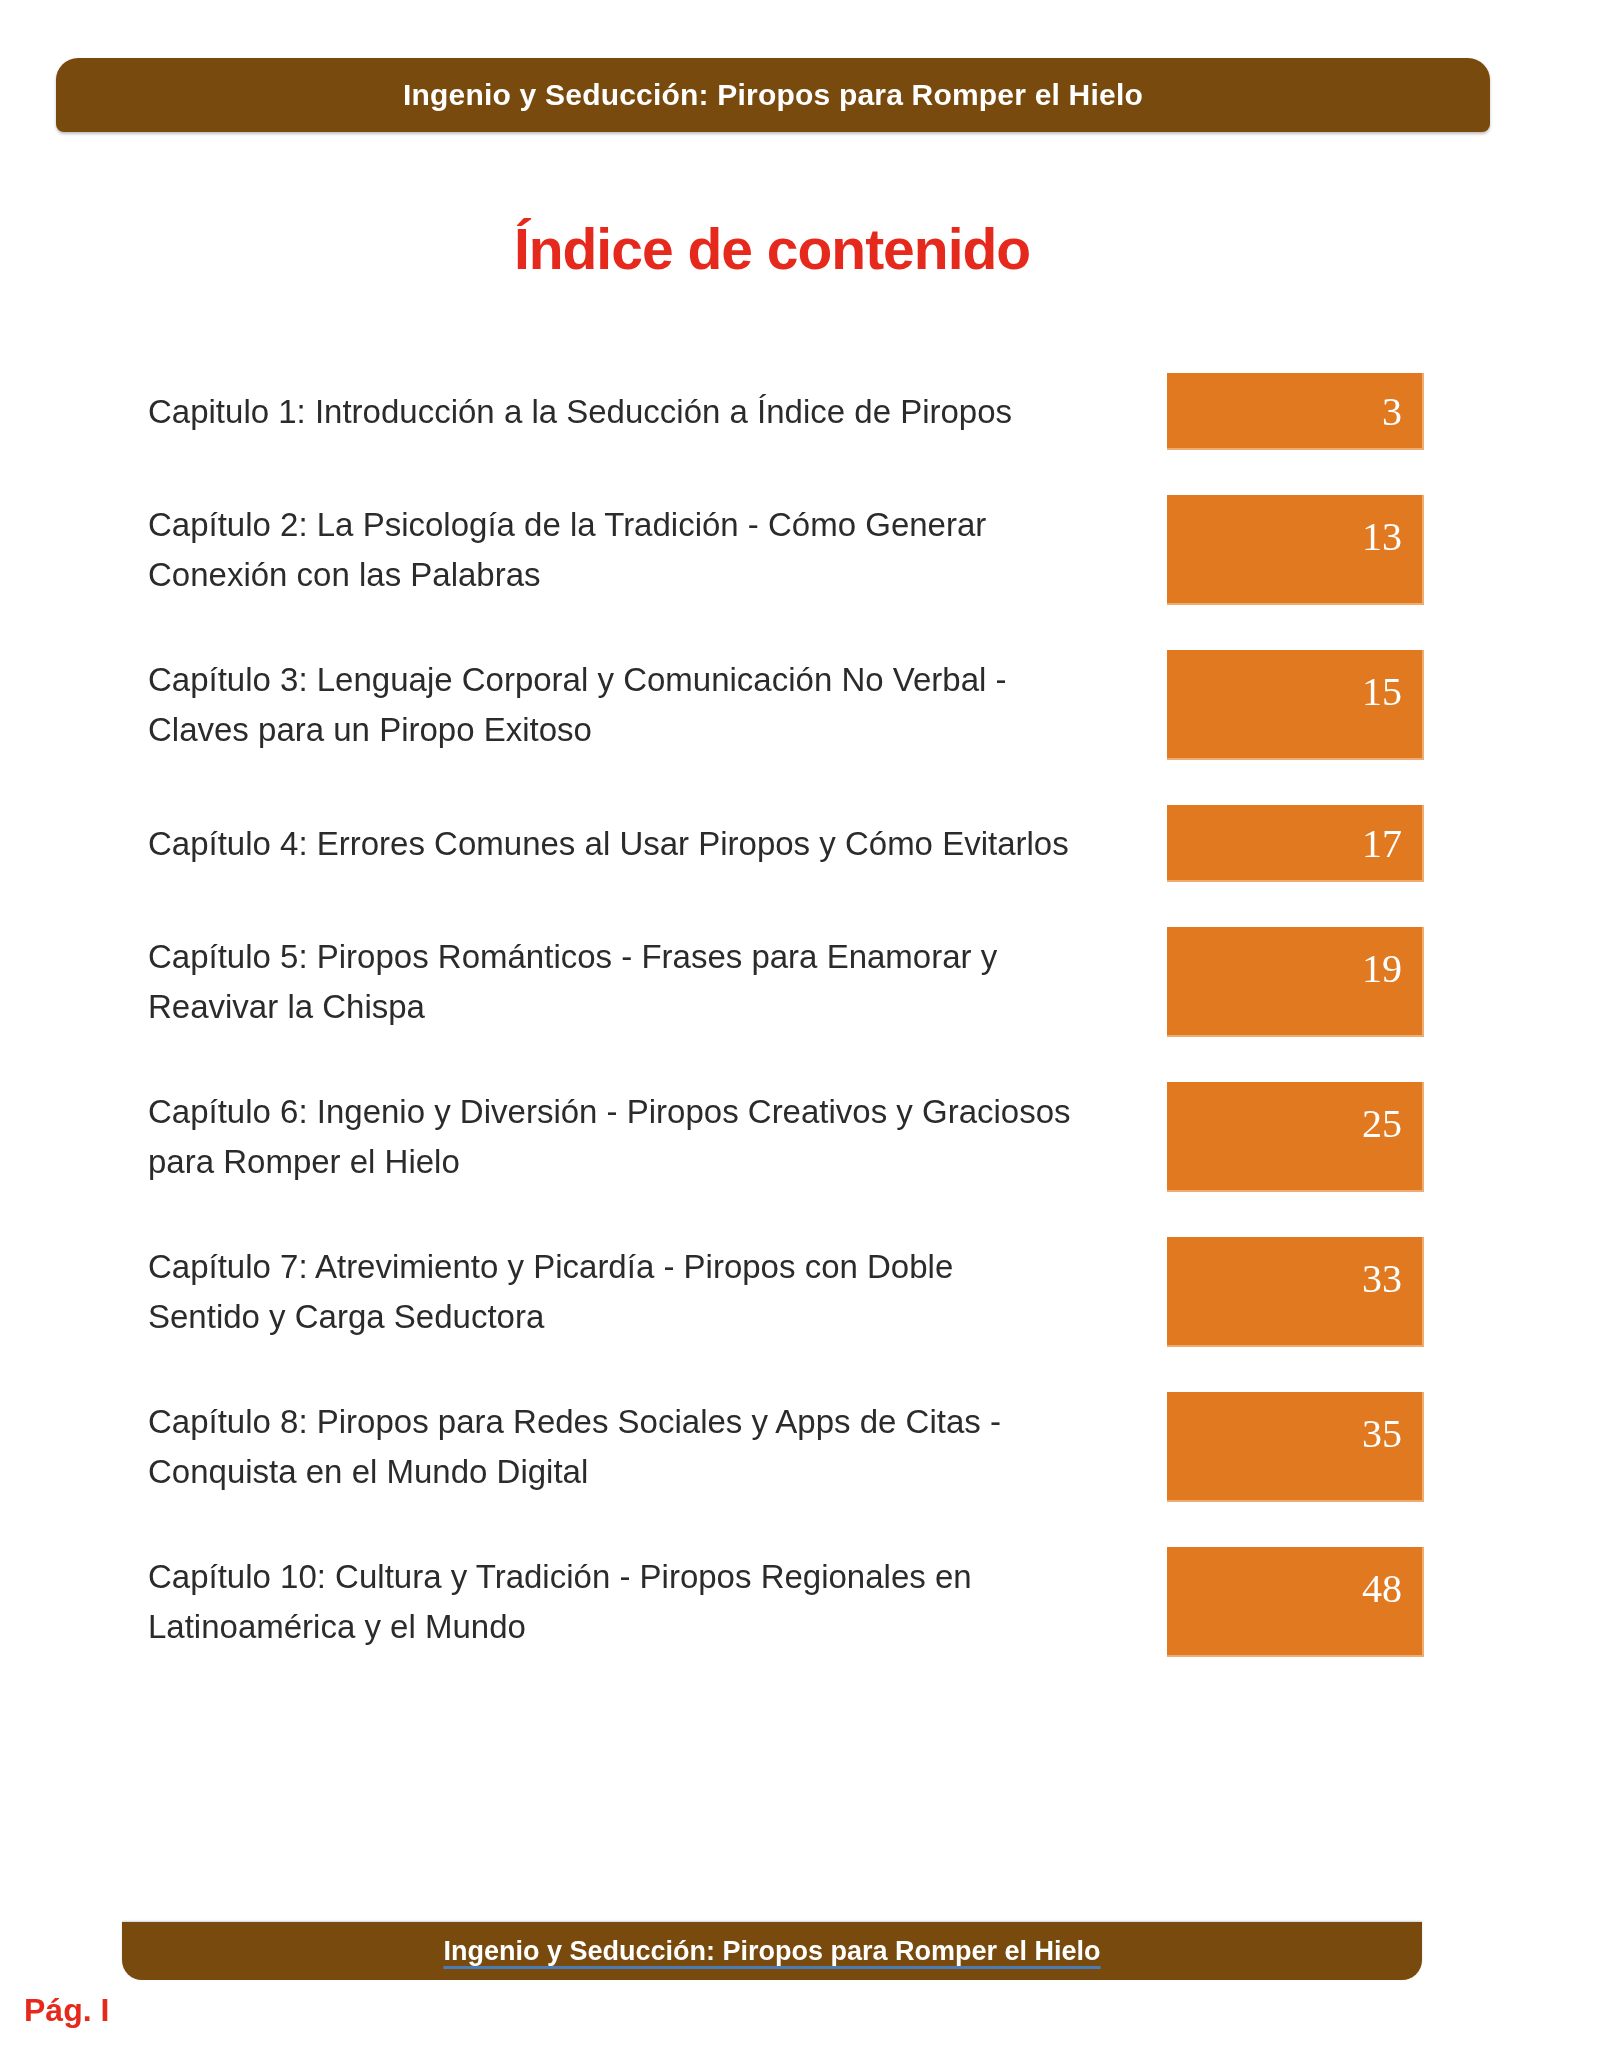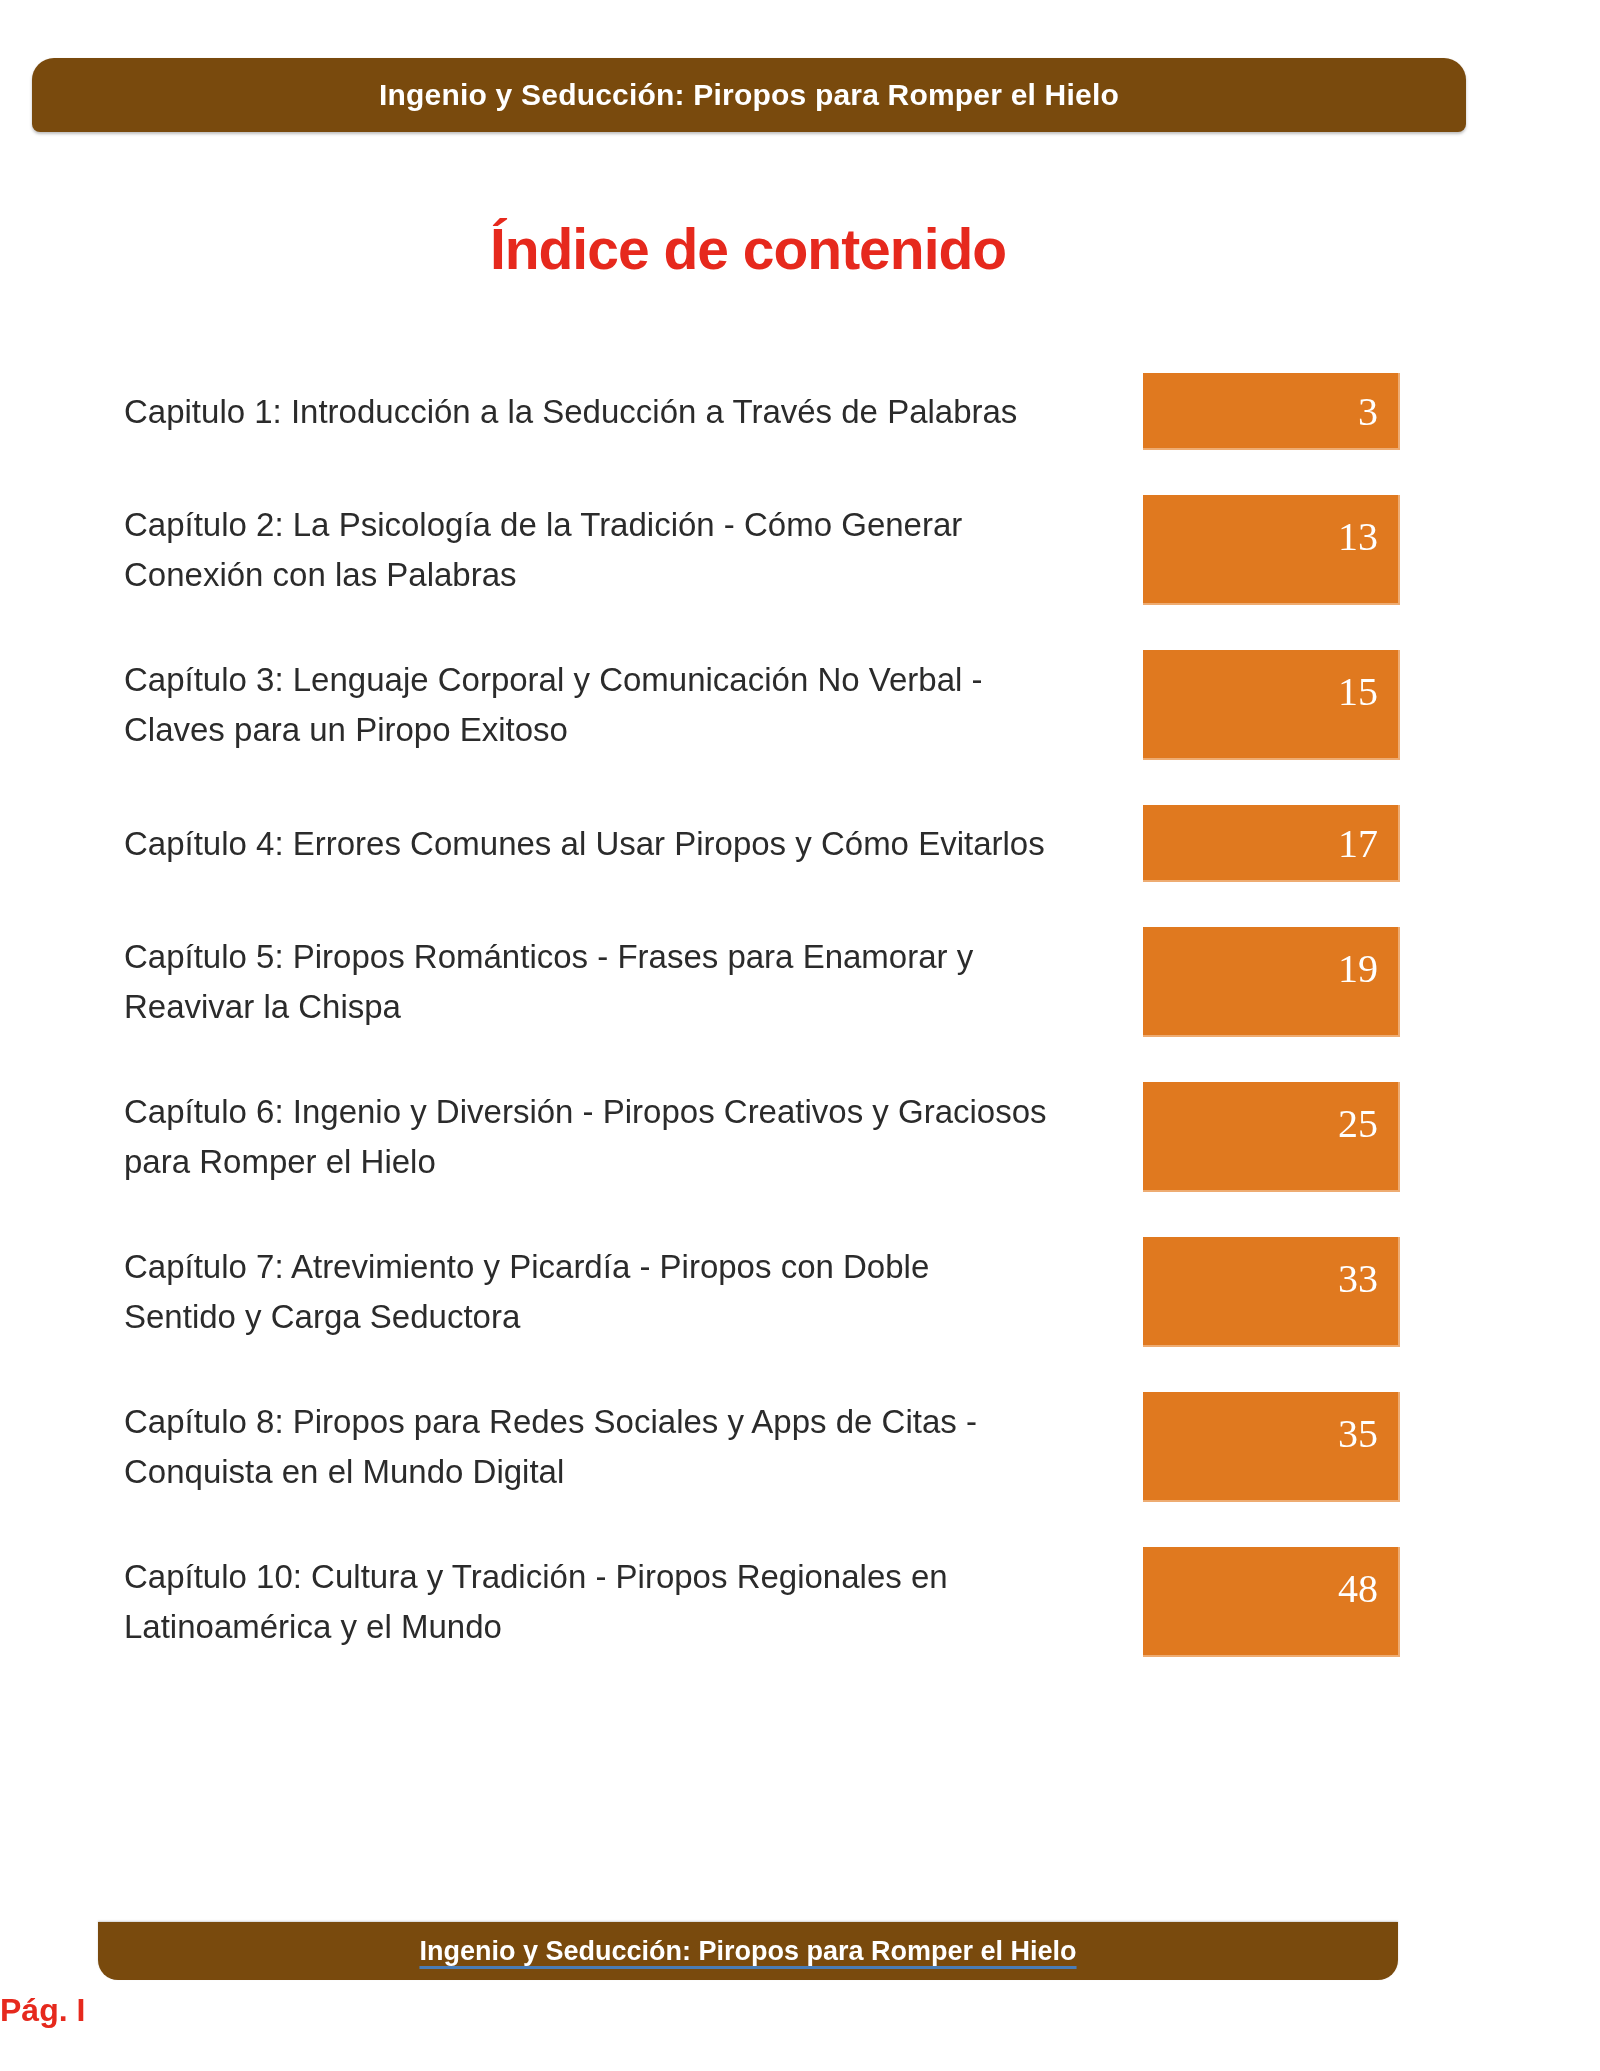--- a/index.html
+++ b/index.html
@@ -1,18 +1,19 @@
 <!DOCTYPE html>
 <html><head>
 <meta charset="utf-8">
 <style>
   html,body{margin:0;padding:0;background:#ffffff;}
   .page{
     position:relative;width:1496px;height:2071px;background:#ffffff;overflow:hidden;
     font-family:"Liberation Sans",sans-serif;
+    margin-left:24px;
   }
   
   .bar{
     position:absolute;background:#794A0D;display:flex;align-items:center;justify-content:center;
   }
   .top-bar{
     left:32px;right:30px;top:58px;height:74px;
     border-radius:22px 22px 8px 8px;
     box-shadow:0 2px 3px rgba(110,110,110,.45);
   }
@@ -69,21 +70,21 @@
 
   <header class="bar top-bar">
     <span class="bar-text">Ingenio y Seducción: Piropos para Romper el Hielo</span>
   </header>
 
   <h1 class="page-title">Índice de contenido</h1>
 
   <main class="toc">
     <div class="toc-row">
       <div class="toc-title">
-        <div class="line l1">Capitulo 1: Introducción a la Seducción a Través de Palabras</div>
+        <div class="line l1">Capitulo 1: Introducción a la Seducción a Índice de Piropos</div>
 
       </div>
       <div class="pagebox">
         <span class="pn">3</span>
       </div>
     </div>
 
     <div class="toc-row">
       <div class="toc-title">
         <div class="line l1">Capítulo 2: La Psicología de la Tradición - Cómo Generar</div>

